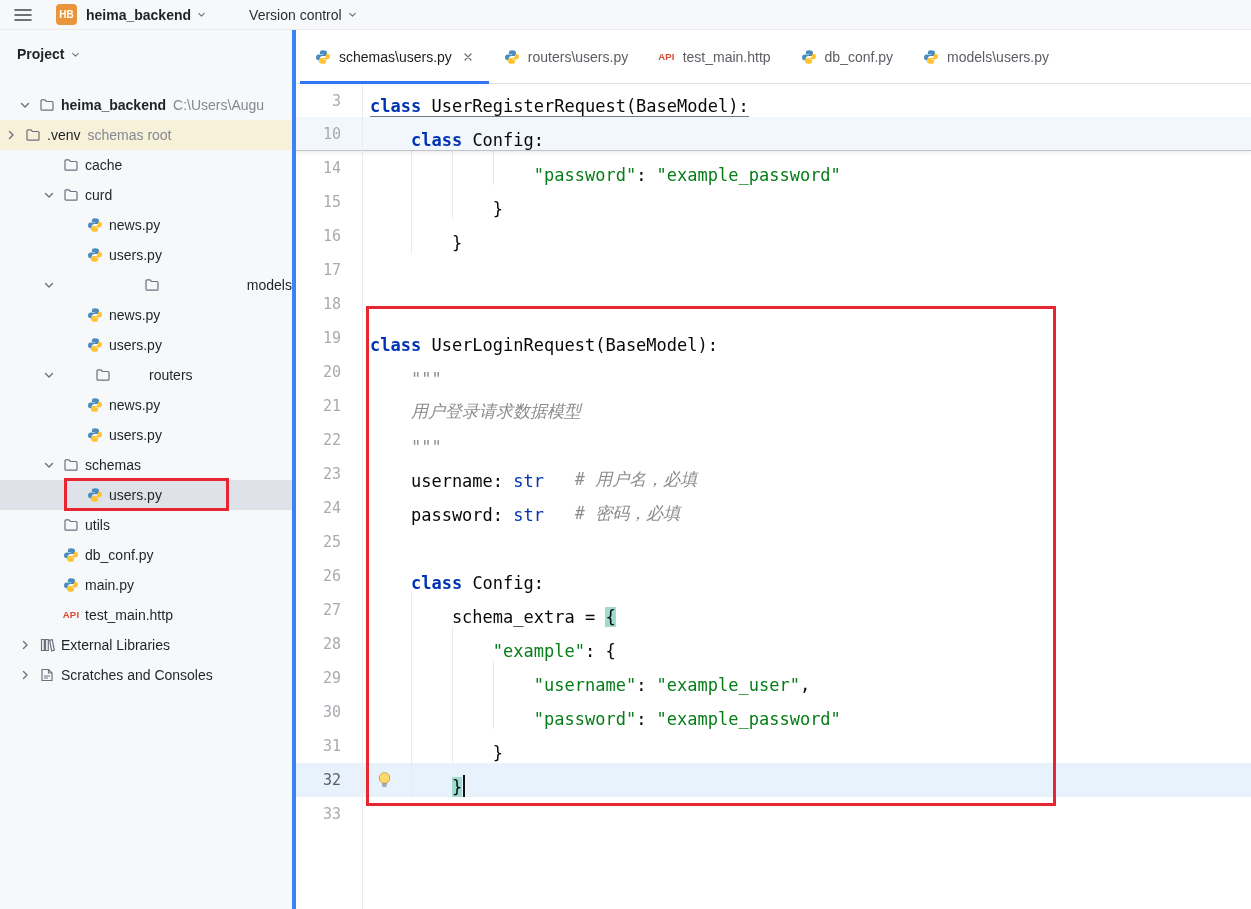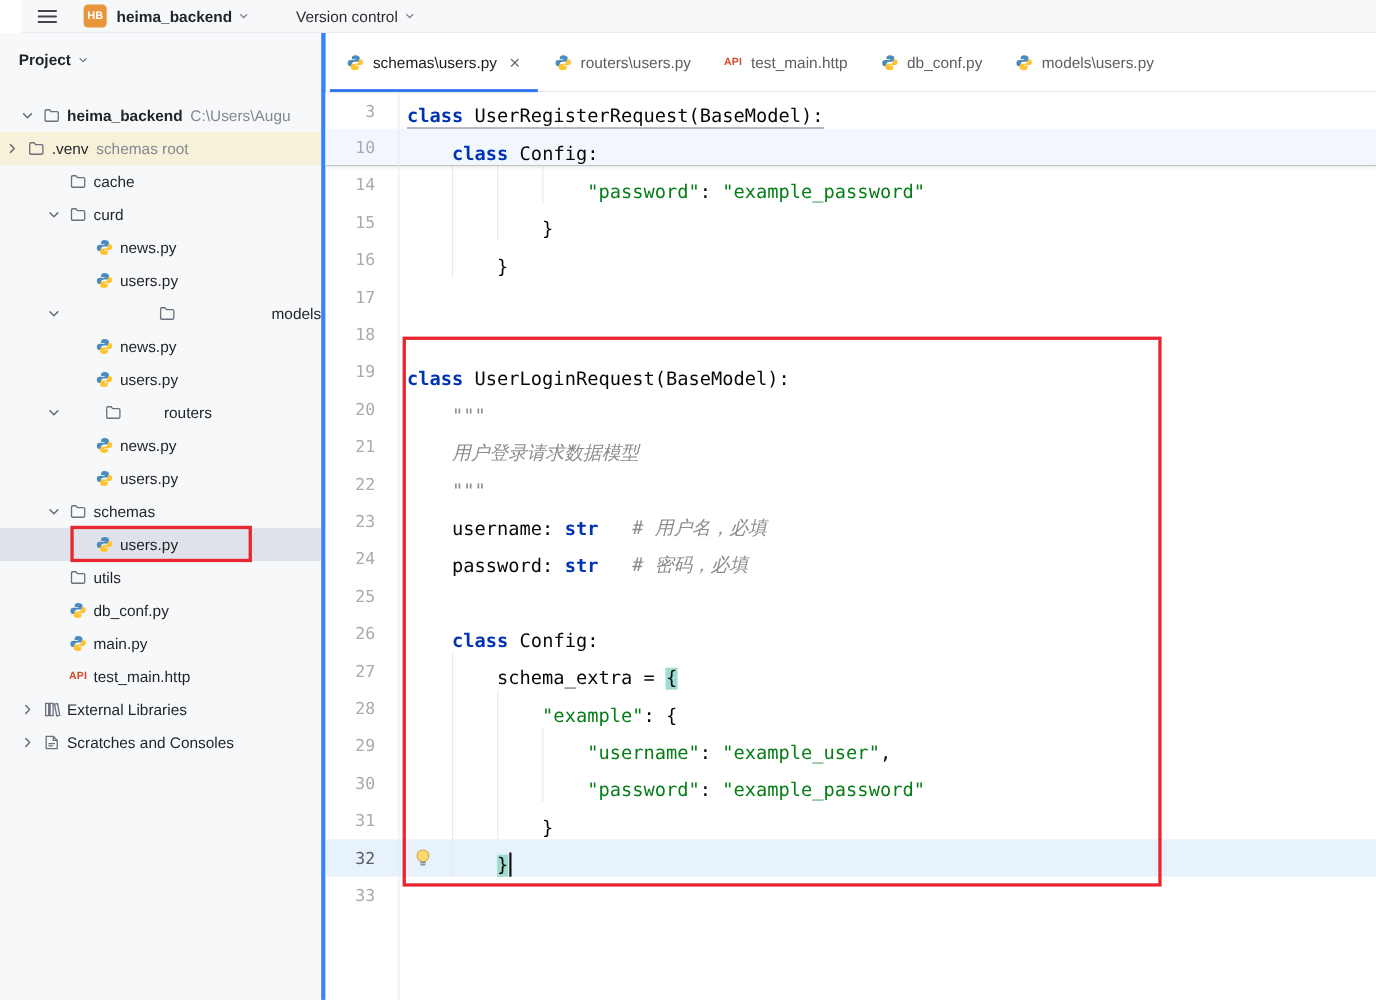--- a/index.html
+++ b/index.html
@@ -5,21 +5,21 @@
   :root{
     --accent:#3574F0; --kw:#0033B3; --str:#067D17; --cmt:#8C8C8C;
     --red:#E8262F; --brace:#9FDCCF; --caretline:#E8F2FC;
     --sel:#DFE3E9; --cream:#F8F1DA; --logo:#E8953C;
   }
   *{margin:0;padding:0;box-sizing:border-box;}
   html,body{width:1251px;height:909px;overflow:hidden;}
   body{background:#fff;font-family:"Liberation Sans","DejaVu Sans",sans-serif;color:#1f2326;}
 
   
-  .topbar{height:30px;display:flex;align-items:center;padding:0 14px;background:#f7f8fa;border-bottom:1px solid #e8eaed;margin-left:20px;}
+  .topbar{height:30px;display:flex;align-items:center;padding:0 14px;background:#f7f8fa;border-bottom:1px solid #e8eaed;}
   .hamburger{width:20px;display:flex;line-height:0;cursor:pointer;}
   .logo{width:21px;height:21px;margin-left:22px;border-radius:4px;background:var(--logo);color:#fff;font-weight:bold;font-size:10px;display:flex;align-items:center;justify-content:center;flex:0 0 21px;}
   .proj-sel{display:flex;align-items:center;gap:5px;margin-left:9px;cursor:pointer;}
   .proj-name{font-weight:700;font-size:14px;}
   .vc-sel{display:flex;align-items:center;gap:5px;margin-left:42px;font-size:14px;color:#2b2d30;cursor:pointer;}
   .chev-sm{display:flex;line-height:0;}
   .chev-sm svg{width:11px;height:11px;}
 
   .main{display:flex;height:879px;}
 
@@ -53,21 +53,21 @@
   .code-line{display:flex;height:34px;align-items:center;font-family:"DejaVu Sans Mono","Liberation Mono",monospace;font-size:17px;color:#080808;position:relative;}
   .code-line.srow{height:33px;}
   .code-line.tinted{background:#f2f7fd;}
   .code-line.current{background:var(--caretline);}
   .ln{flex:0 0 66px;text-align:right;padding-right:21px;font-size:15px;color:#a9abb2;cursor:pointer;}
   .current .ln{color:#5a5d63;}
   .line-content{flex:1;position:relative;padding-left:8px;white-space:pre;height:100%;display:flex;align-items:flex-end;}
   .guide{position:absolute;top:0;bottom:0;width:1px;background:#e7e9ec;}
   .tk{white-space:pre;}
   .tk-kw{color:var(--kw);font-weight:bold;}
-  .tk-type{color:var(--kw);font-weight:bold;}
+  .tk-type{color:var(--kw);font-weight:normal;}
   .tk-str{color:var(--str);}
   .tk-cmt,.tk-doc{color:var(--cmt);font-style:italic;}
   .tk-bh{background:var(--brace);}
   .underline .tk{box-shadow:inset 0 -1px 0 #77797e;padding-bottom:1px;}
   .caret{display:inline-block;width:2px;height:22px;background:#111;margin-left:1px;}
   .bulb{position:absolute;left:15px;top:50%;transform:translateY(-50%);display:flex;line-height:0;cursor:pointer;}
 
   .redbox{position:absolute;border:3px solid var(--red);pointer-events:none;z-index:6;}
   .tree-redbox{left:64px;top:448px;width:165px;height:33px;}
   .editor-redbox{left:70px;top:222px;width:690px;height:500px;}

